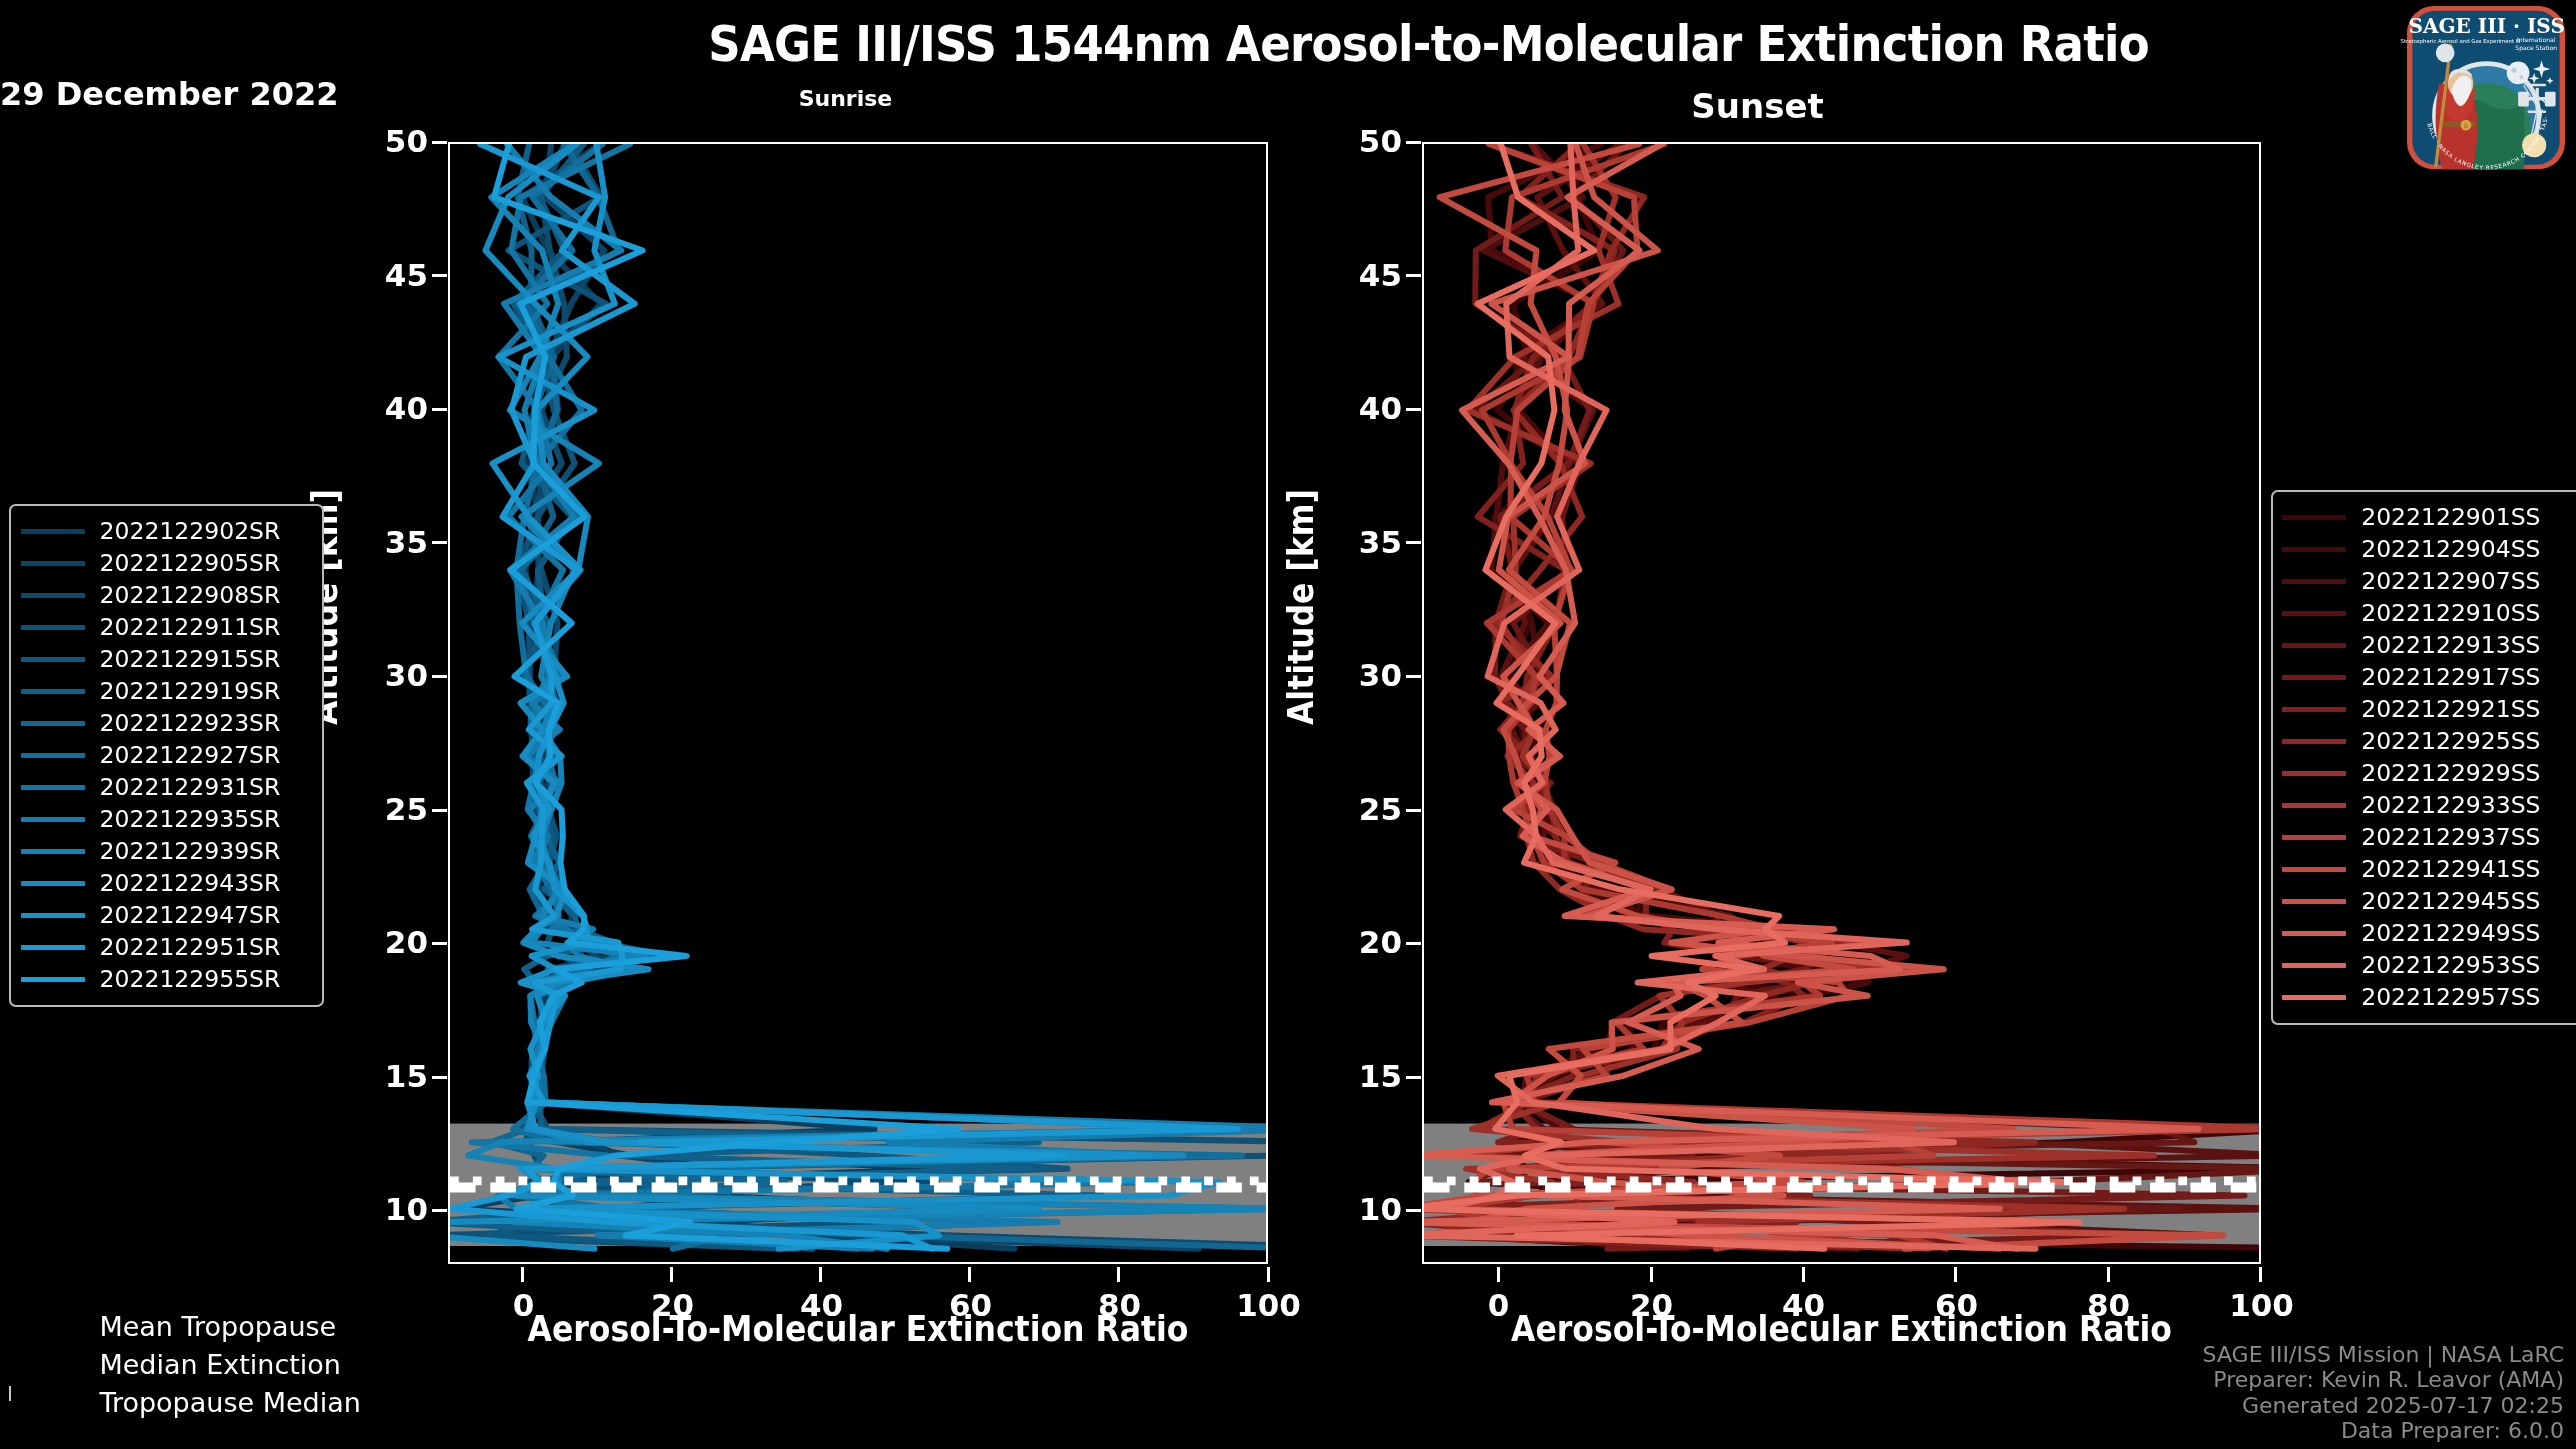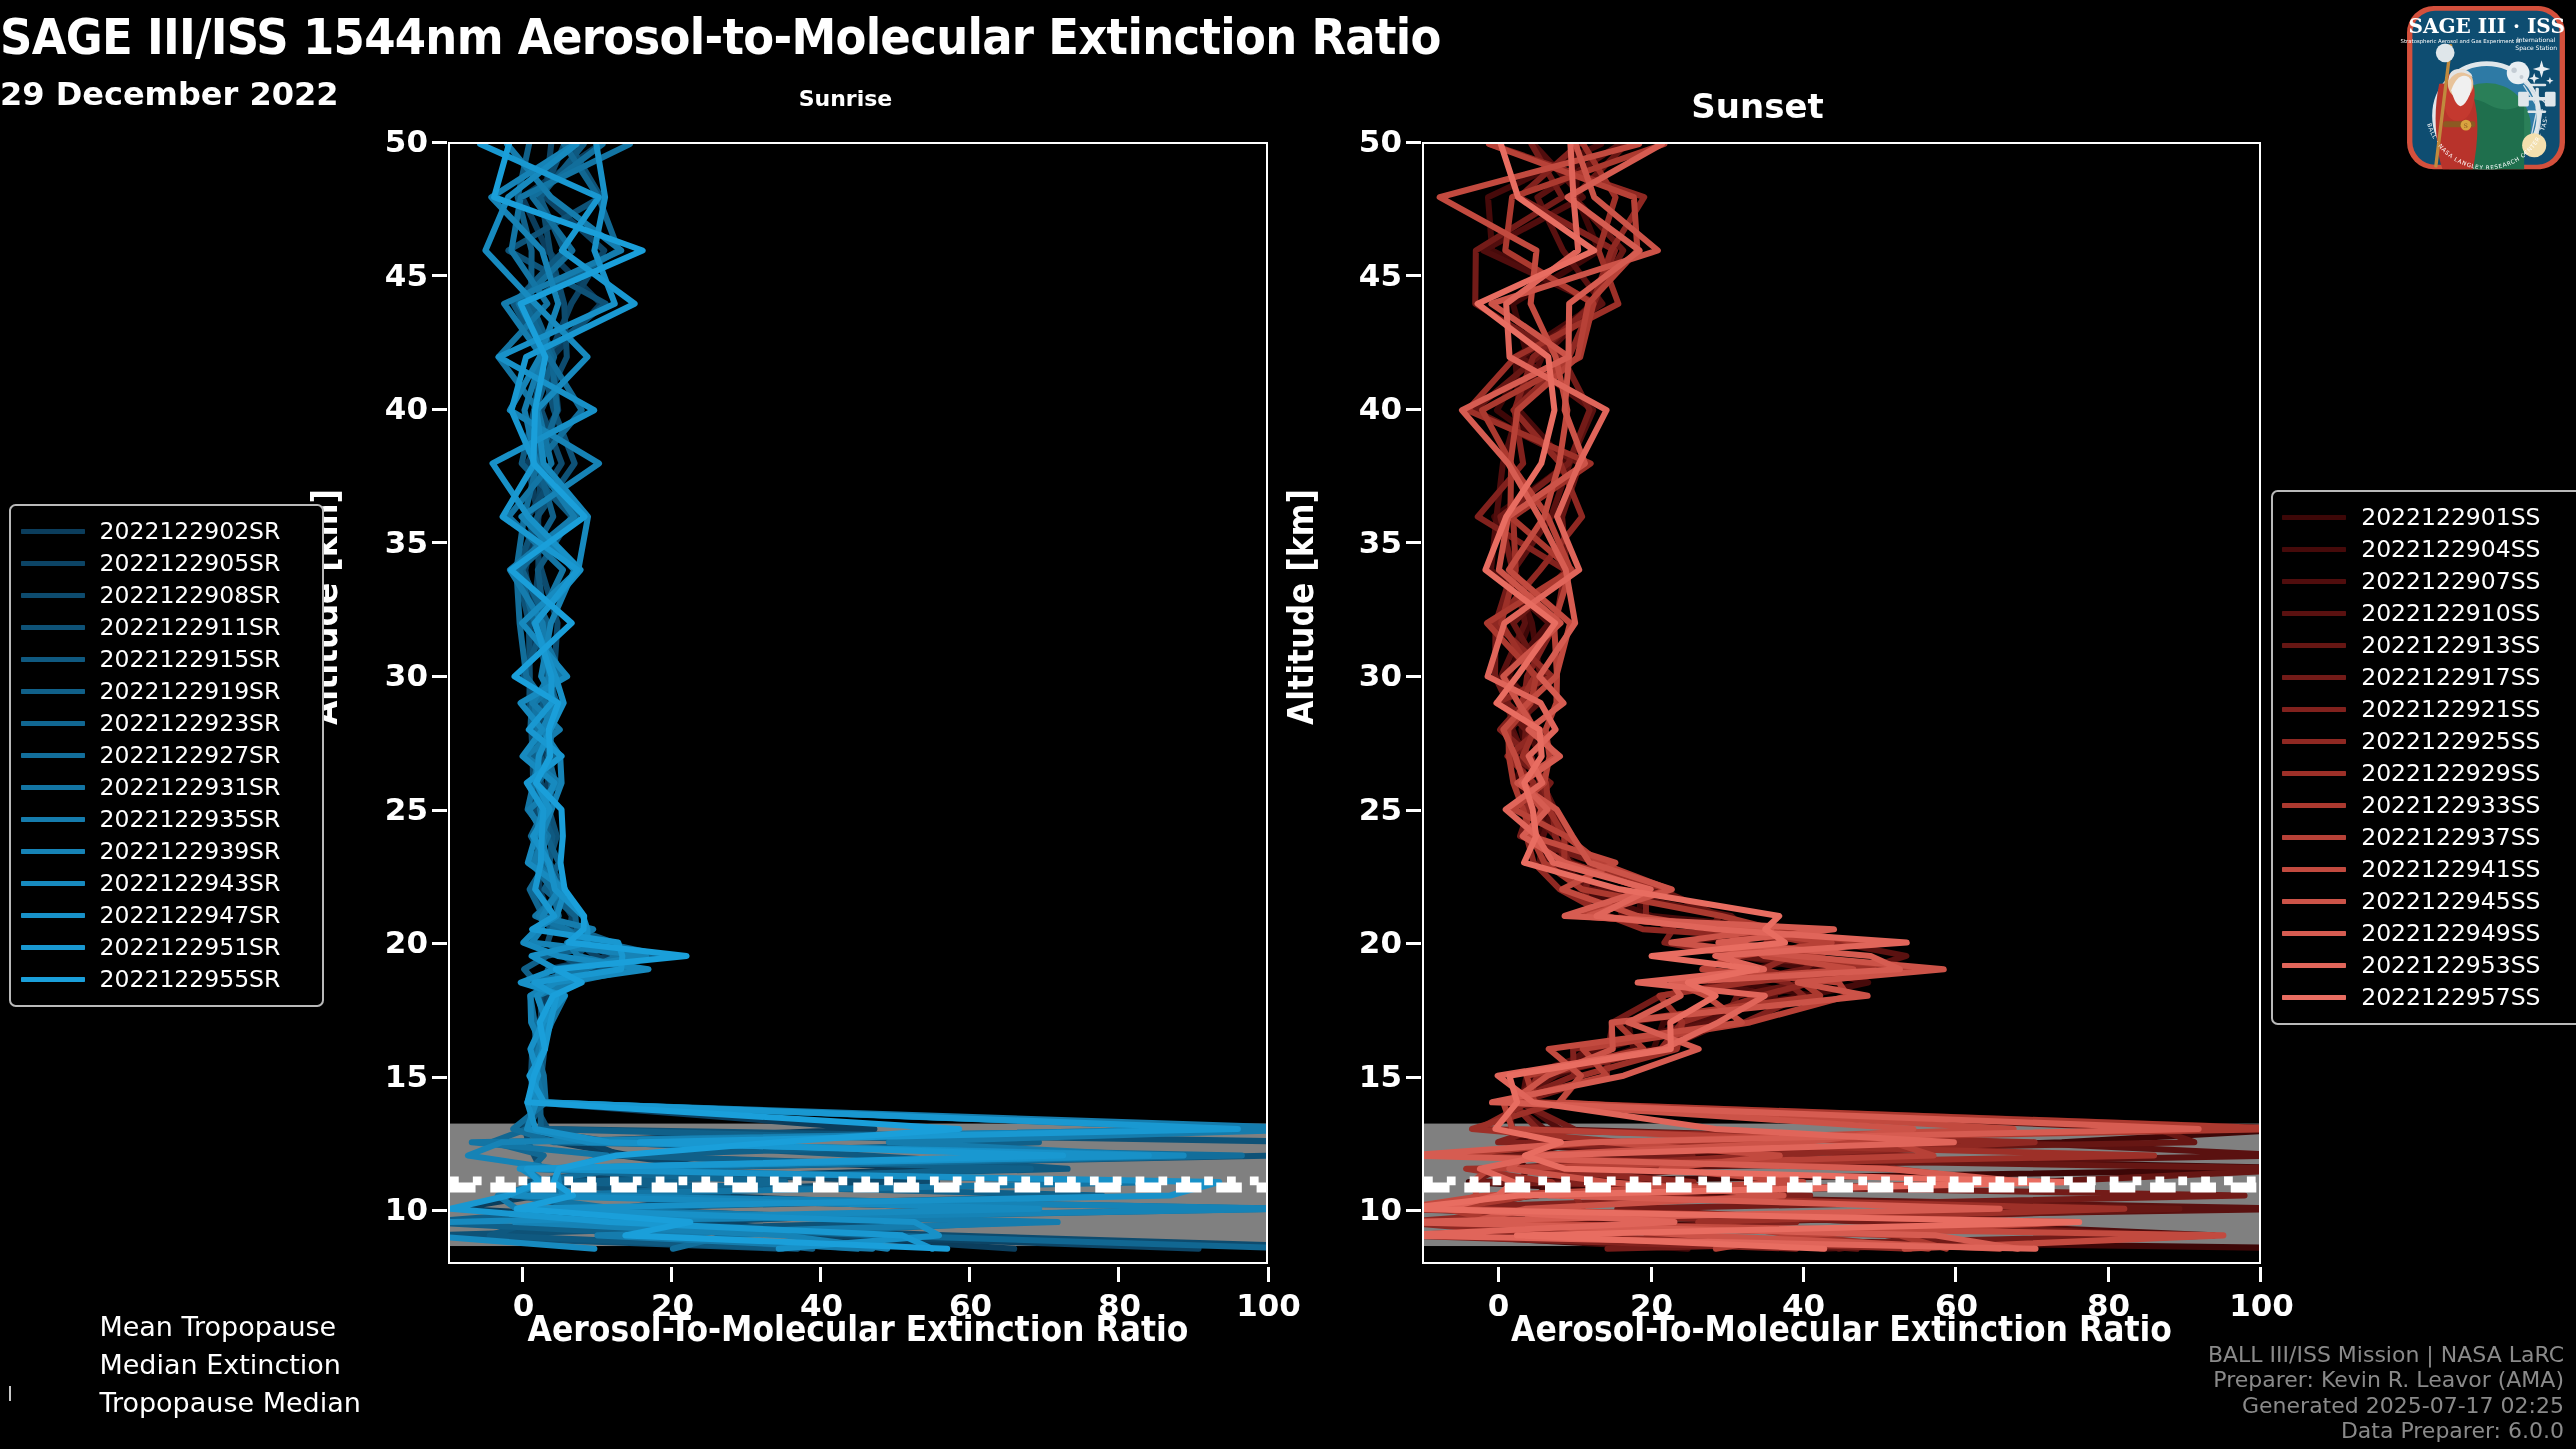--- a/index.html
+++ b/index.html
@@ -1,20 +1,20 @@
 <!DOCTYPE html>
 <html style="font-size:10.7px"><head>
 <meta charset="utf-8">
 <style>
   html,body{margin:0;padding:0;background:#000;}
   body{width:2576px;height:1449px;position:relative;overflow:hidden;
        font-family:"DejaVu Sans","Liberation Sans",sans-serif;color:#fff;}
 
   
-  #title{position:absolute;left:0;top:8px;width:2149px;text-align:left;
+  #title{position:absolute;left:0;top:15px;width:2149px;text-align:right;
          font-size:50px;font-weight:bold;letter-spacing:-0.7px;
          font-family:"DejaVu Sans Condensed","DejaVu Sans",sans-serif;}
   #subtitle{position:absolute;left:0;top:75px;width:2576px;
             font-size:32px;font-weight:bold;}
   #sr-title{position:absolute;left:671px;top:86px;width:349px;text-align:center;
             font-size:22px;font-weight:bold;}
   #ss-title{position:absolute;left:1583px;top:86px;width:349px;text-align:center;
             font-size:34px;font-weight:bold;}
 
   
@@ -326,21 +326,21 @@
     <span class="tswatch"><span class="dotline"></span></span>
     <span class="tlabel">Median Extinction</span>
   </div>
   <div class="trow">
     <span class="tswatch"><span class="rangebox"></span></span>
     <span class="tlabel">Tropopause Median</span>
   </div>
 </div>
 
 <div id="footer">
-  <div>BALL III/ISS Mission | NASA LaRC</div>
+  <div>SAGE III/ISS Mission | NASA LaRC</div>
   <div>Preparer: Kevin R. Leavor (AMA)</div>
   <div>Generated 2025-07-17 02:25</div>
   <div>Data Preparer: 6.0.0</div>
 </div>
 
 <svg id="logo" viewBox="0 0 260 250">
   <defs>
     <clipPath id="badgeclip">
         <rect x="12" y="4" width="236" height="244" rx="40"></rect>
       </clipPath>

